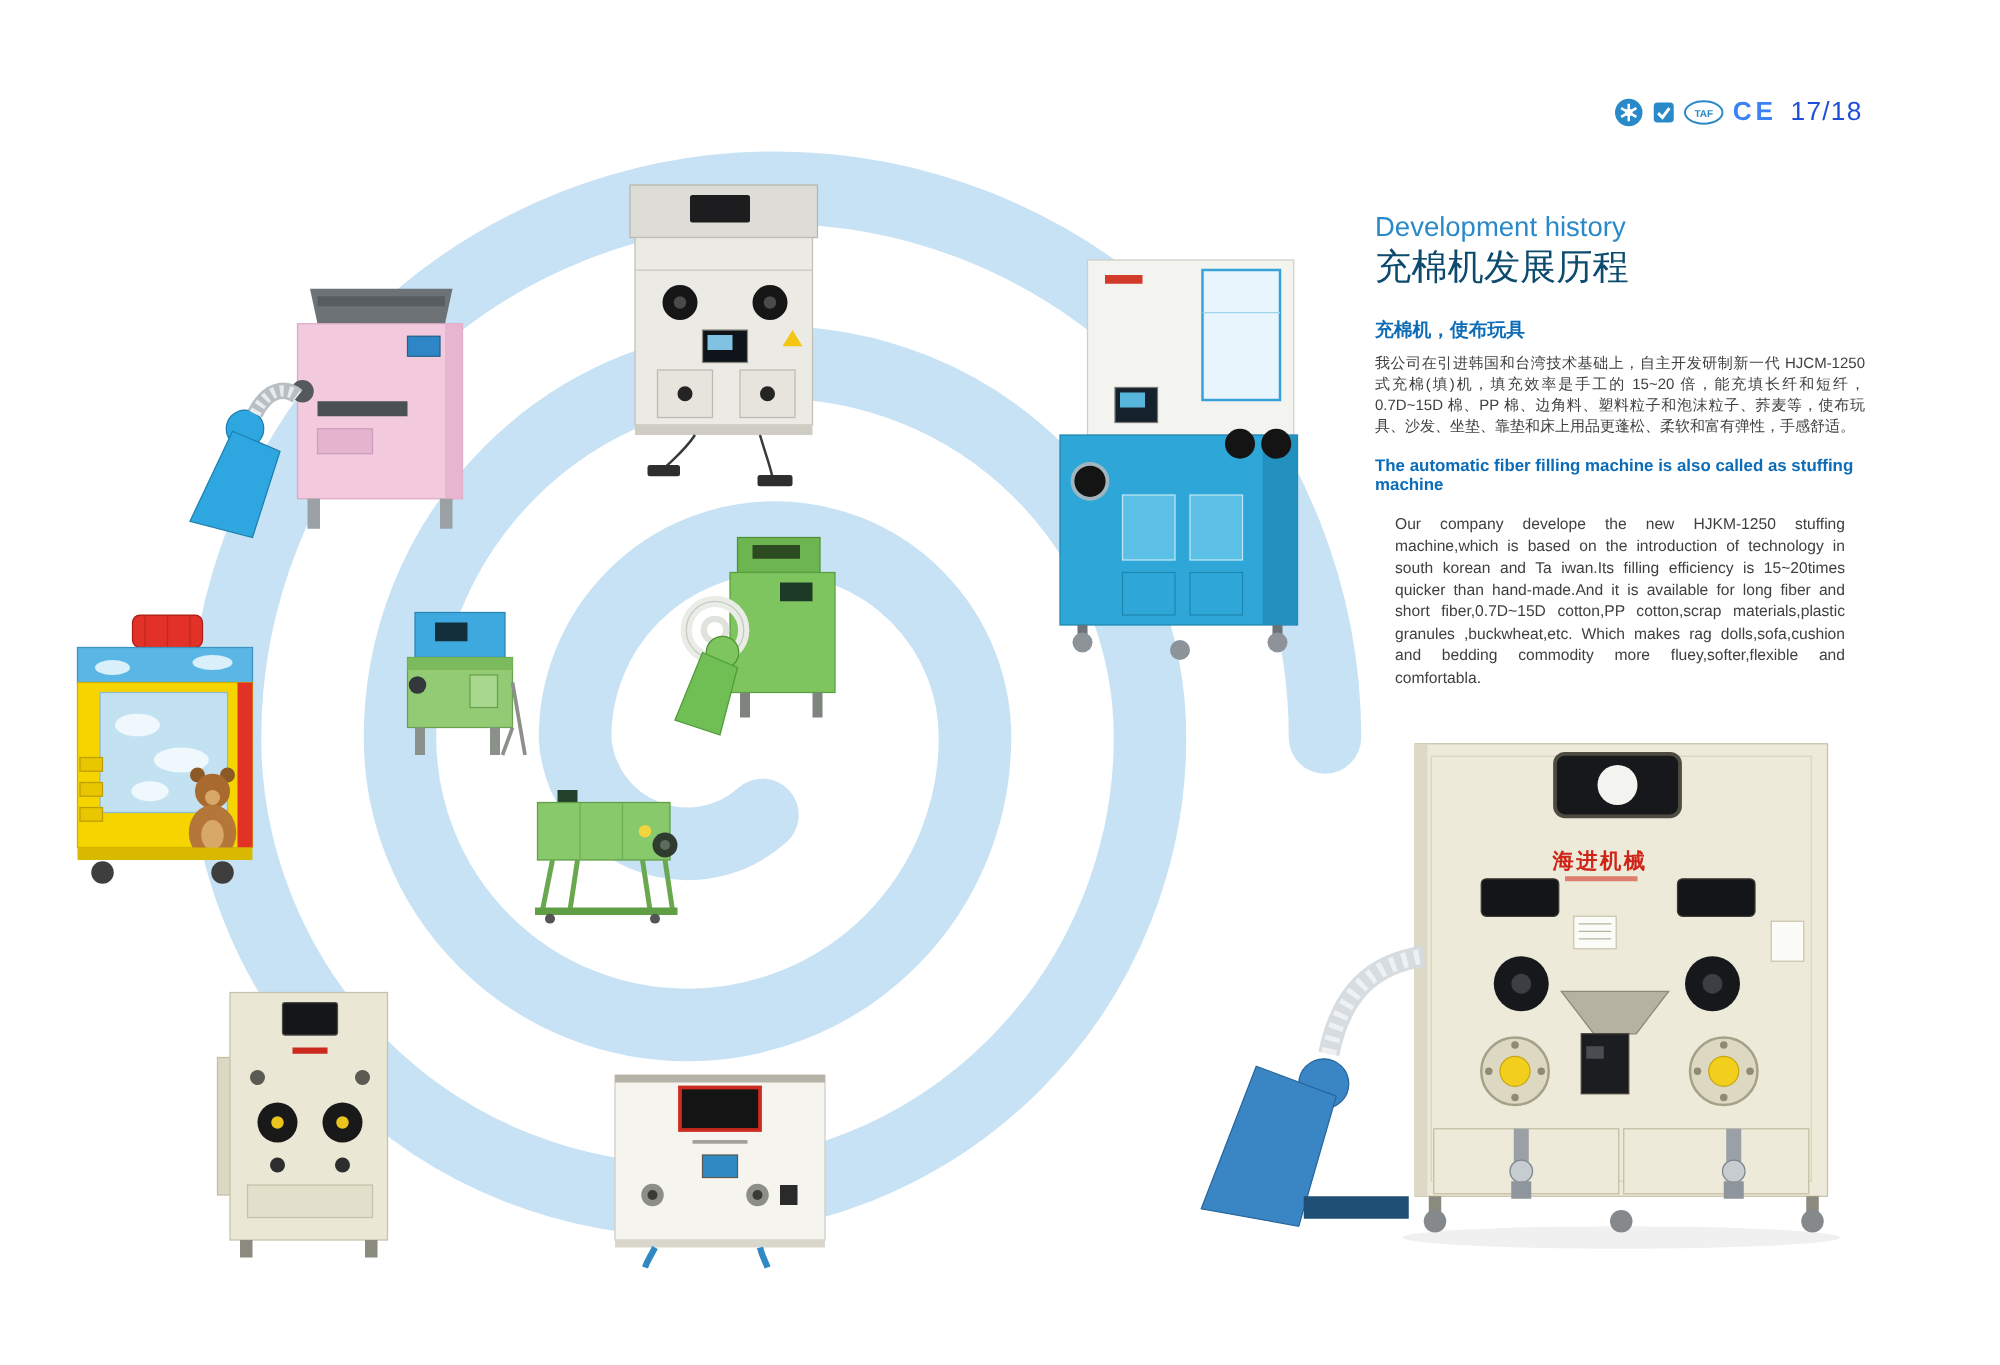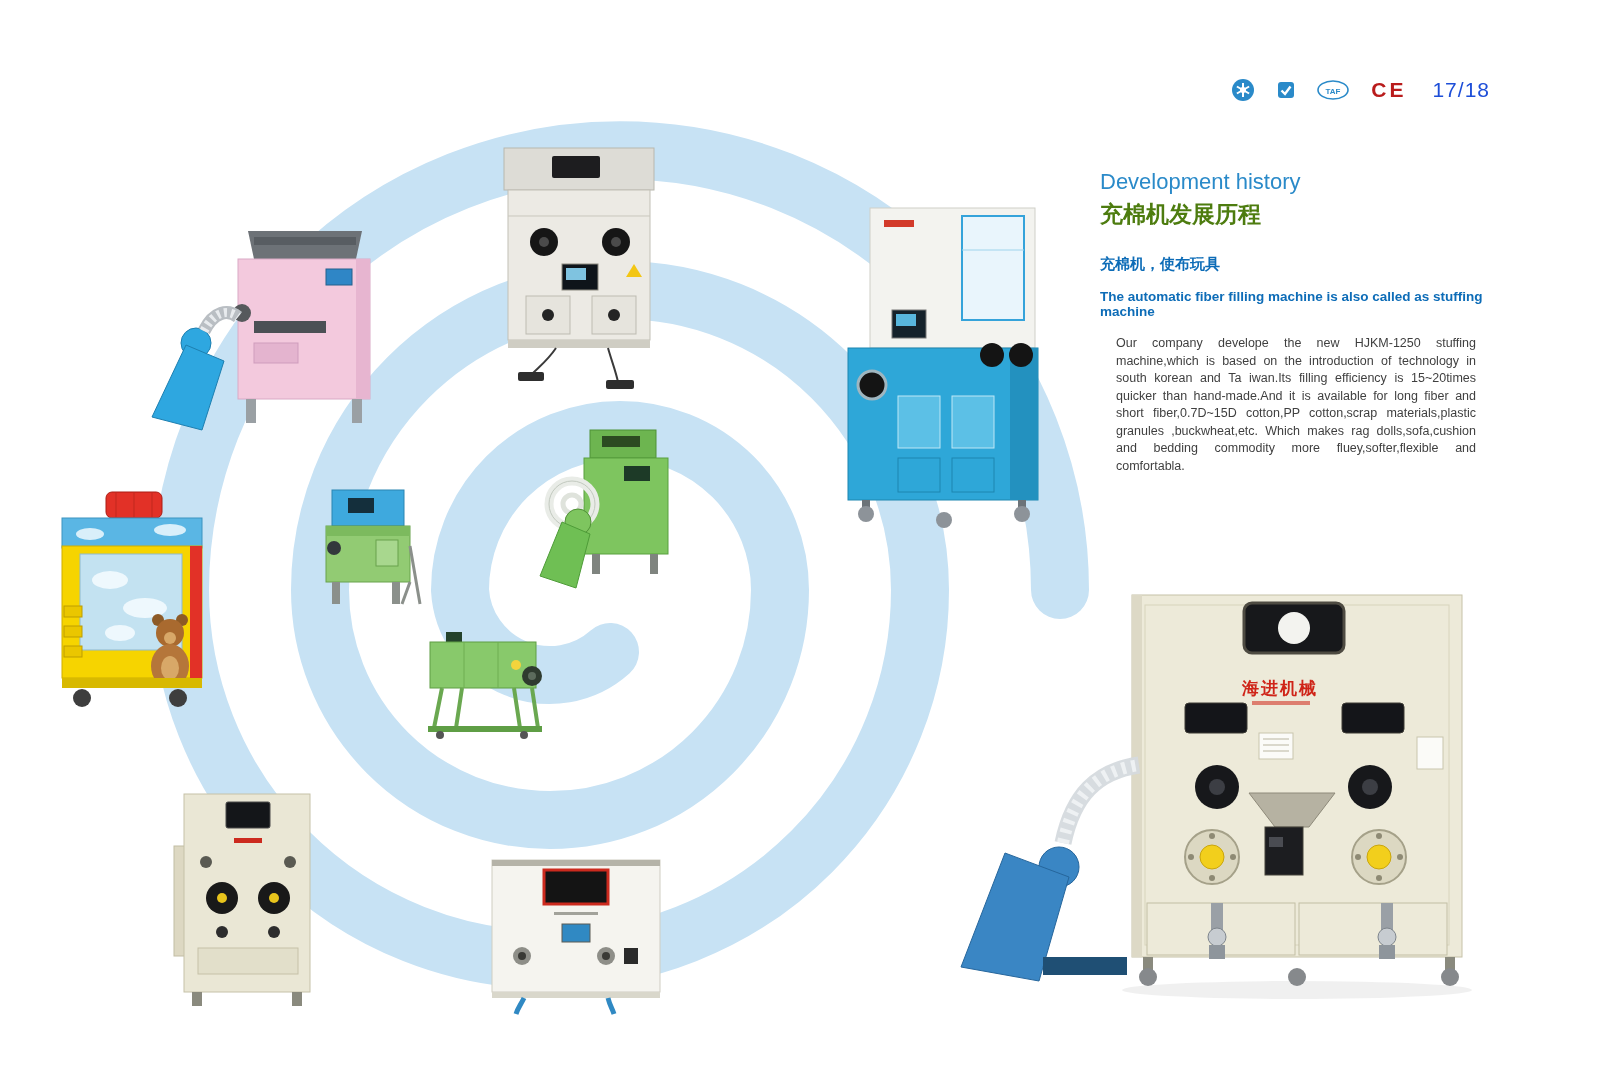--- a/index.html
+++ b/index.html
@@ -5,34 +5,34 @@
   html,body{margin:0;padding:0;background:#ffffff;}
   .page{
     position:relative;width:1600px;height:1092px;background:#ffffff;
     font-family:"Liberation Sans",sans-serif;overflow:hidden;
   }
   .abs{position:absolute;}
 
   
   .pageinfo{
     position:absolute;top:76px;right:110px;height:28px;
-    display:flex;align-items:center;gap:22px;
+    display:flex;align-items:center;gap:7px;
   }
   .ce-mark{
-    font-size:21px;font-weight:bold;color:#b91c1c;letter-spacing:3px;
+    font-size:21px;font-weight:bold;color:#3b82f6;letter-spacing:3px;
     font-family:"Liberation Sans",sans-serif;
   }
   .page-number{
     font-size:21px;color:#1d4ed8;letter-spacing:1px;margin-left:4px;
   }
 
   
   .article{position:absolute;left:1100px;top:166px;width:392px;}
   .title-en{font-size:22px;font-weight:400;color:#2a8ac9;margin:0;line-height:31px;}
-  .title-zh{font-size:23px;font-weight:700;color:#4d7c0f;margin:2px 0 0 0;line-height:30px;}
+  .title-zh{font-size:29px;font-weight:400;color:#0c4a6e;margin:2px 0 0 0;line-height:30px;}
   .h-zh{font-size:15px;font-weight:bold;color:#0d6cb7;margin:26px 0 8px 0;}
   .p-zh{font-size:12px;color:#3f3f3f;line-height:17px;text-align:justify;margin:0;}
   .h-en{font-size:13.5px;font-weight:bold;color:#0d6cb7;margin:15px 0 6px 0;}
   .p-en{font-size:12.5px;color:#3f3f3f;line-height:17.5px;text-align:justify;margin:16px;}
 
   svg{display:block;}
 </style>
 </head>
 <body>
 
@@ -301,17 +301,18 @@
       <rect x="96" y="372" width="84" height="18" fill="#1f4f74"></rect>
       <path d="M116 258 C 126 210, 150 186, 192 180" fill="none" stroke="#d5dade" stroke-width="17" opacity="0.95"></path>
       <path d="M116 258 C 126 210, 150 186, 192 180" fill="none" stroke="#eef1f3" stroke-width="12" stroke-dasharray="4 6"></path>
     </svg>
   </div>
 
   <div class="article">
     <h1 class="title-en">Development history</h1>
     <h1 class="title-zh">充棉机发展历程</h1>
     <h2 class="h-zh">充棉机，使布玩具</h2>
+    <p class="p-zh">我公司在引进韩国和台湾技术基础上，自主开发研制新一代 HJCM-1250 式充棉(填)机，填充效率是手工的 15~20 倍，能充填长纤和短纤，0.7D~15D 棉、PP 棉、边角料、塑料粒子和泡沫粒子、荞麦等，使布玩具、沙发、坐垫、靠垫和床上用品更蓬松、柔软和富有弹性，手感舒适。</p>
     <h2 class="h-en">The automatic fiber filling machine is also called as stuffing machine</h2>
     <p class="p-en">Our company develope the new HJKM-1250 stuffing machine,which is based on the introduction of technology in south korean and Ta iwan.Its filling efficiency is 15~20times quicker than hand-made.And it is available for long fiber and short fiber,0.7D~15D cotton,PP cotton,scrap materials,plastic granules ,buckwheat,etc. Which makes rag dolls,sofa,cushion and bedding commodity more fluey,softer,flexible and comfortabla.</p>
   </div>
 
 </div>
 
 </body></html>

